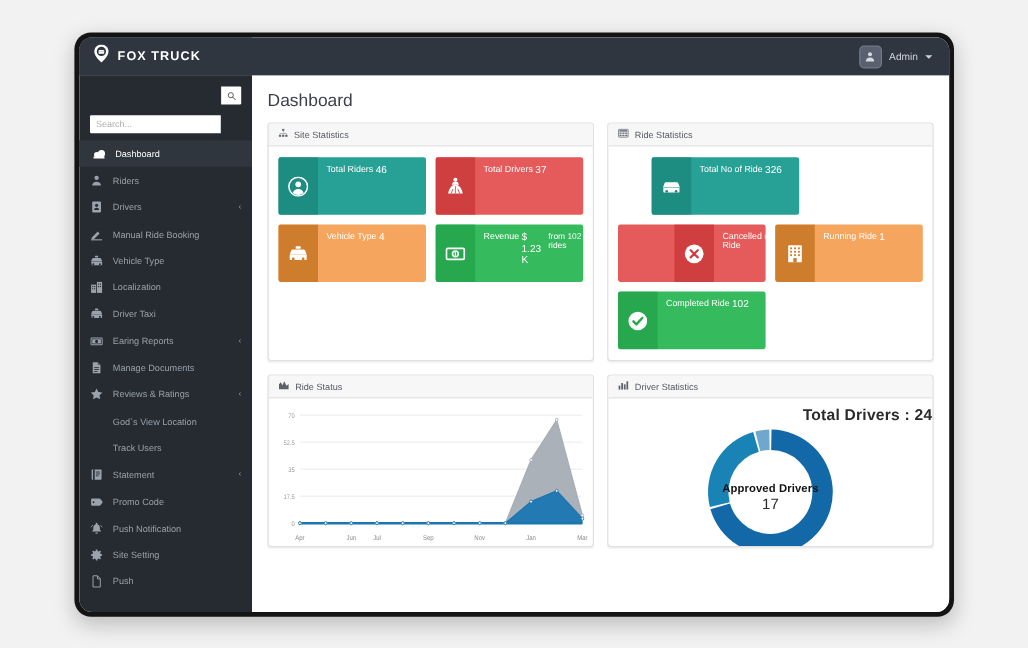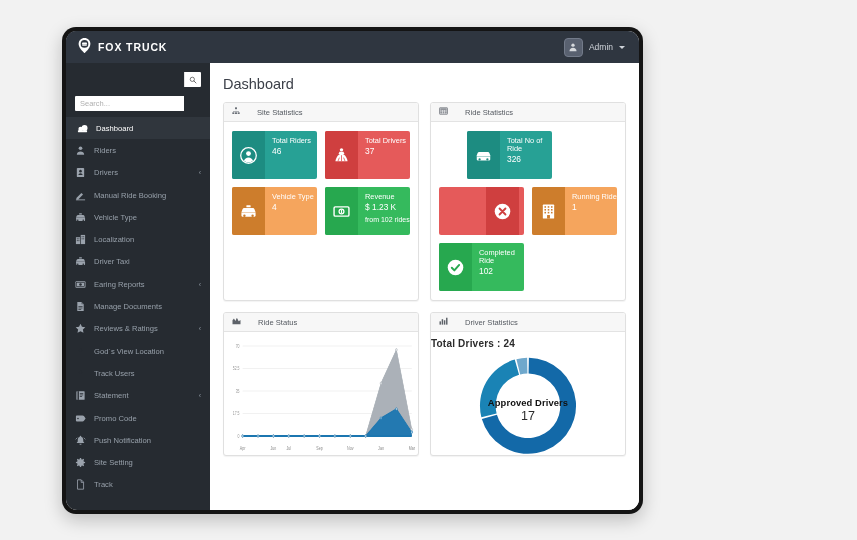--- a/index.html
+++ b/index.html
@@ -5,21 +5,21 @@
   html,body{margin:0;padding:0;}
   body{
     width:857px;height:540px;overflow:hidden;
     background:#f2f2f2;
     font-family:"Liberation Sans","DejaVu Sans",sans-serif;
     -webkit-font-smoothing:antialiased;
   }
 
   
   .frame{
-    position:absolute;left:62px;top:27px;width:581px;height:487px;
+    position:absolute;left:62px;top:27px;width:733px;height:487px;
     background:#141414;border-radius:14px;padding:4px;box-sizing:border-box;
     box-shadow:0 6px 18px rgba(0,0,0,.22);
   }
   .screen{
     position:relative;width:100%;height:100%;
     background:#ffffff;border-radius:11px;overflow:hidden;
   }
 
   
   .topbar{
@@ -78,48 +78,48 @@
   .page-title{
     margin:0;padding:13px 0 10px 13px;font-size:14.5px;color:#3c4049;font-weight:normal;
   }
   .row{display:flex;gap:11px;padding:0 13px;}
   .panel{
     flex:1;background:#ffffff;border:1px solid #e0e0e0;border-radius:3px;
     box-shadow:0 1px 1px rgba(0,0,0,.05);overflow:hidden;
   }
   .panel-head{
     height:18px;background:#f7f7f7;border-bottom:1px solid #e3e3e3;
-    display:flex;align-items:center;gap:17px;padding:0 8px;
+    display:flex;align-items:center;gap:5px;padding:0 8px;
     font-size:7.6px;color:#555a61;
   }
   .panel-body{padding:9px 8px;}
 
   
   .cards{display:flex;flex-wrap:wrap;gap:8px;}
   .card{
     width:calc(50% - 4px);height:48px;display:flex;border-radius:2px;overflow:hidden;
     box-sizing:border-box;
   }
   .card-ico{width:33px;display:flex;align-items:center;justify-content:center;flex:none;}
   .card-txt{
-    flex:1;padding:6px 0 0 7px;color:#ffffff;display:flex;flex-direction:column;gap:2px;
+    flex:1;padding:6px 0 0 7px;color:#ffffff;display:flex;flex-direction:row;gap:2px;
   }
   .card-label{font-size:7.4px;line-height:1.1;}
   .card-value{font-size:8.4px;line-height:1.15;}
   .card-sub{font-size:7px;line-height:1.1;margin-top:1px;}
 
   
   .row2{margin-top:11px;}
   .chart-panel{height:142px;}
   .chart-body{position:relative;height:124px;}
   .chart-svg{display:block;}
   .ytick{font-size:5.6px;fill:#999999;font-family:"Liberation Sans",sans-serif;}
   .xtick{font-size:5.8px;fill:#8a8a8a;font-family:"Liberation Sans",sans-serif;}
   .donut-title{
-    text-align:left;font-size:10px;color:#2b2b2b;font-weight:bold;
+    text-align:right;font-size:13px;color:#2b2b2b;font-weight:bold;
     padding-top:6px;letter-spacing:.2px;
   }
   .donut-wrap{position:relative;height:110px;display:flex;justify-content:center;}
   .donut-center{
     position:absolute;left:0;right:0;top:48px;text-align:center;pointer-events:none;
   }
   .donut-center .dc-label{font-size:9.4px;font-weight:bold;color:#111;letter-spacing:.1px;}
   .donut-center .dc-value{font-size:12.5px;color:#2b2b2b;margin-top:1px;}
 </style>
 </head>
@@ -334,21 +334,21 @@
             </span>
             <span class="lbl">Site Setting</span>
           </li>
           <li class="">
             <span class="mi">
               <svg width="11" height="11" viewBox="0 0 24 24">
                 <path d="M5.5 1.8h8.2l5 5v15.4h-13.2z" fill="none" stroke="#9aa2ac" stroke-width="1.8"></path>
                 <path d="M13.5 2.2v5.2h5" fill="none" stroke="#9aa2ac" stroke-width="1.8"></path>
               </svg>
             </span>
-            <span class="lbl">Track</span>
+            <span class="lbl">Push</span>
           </li>
         </ul>
   </div>
 
   <div class="content">
     <h1 class="page-title">Dashboard</h1>
 
     <div class="row">
 
       <div class="panel">

